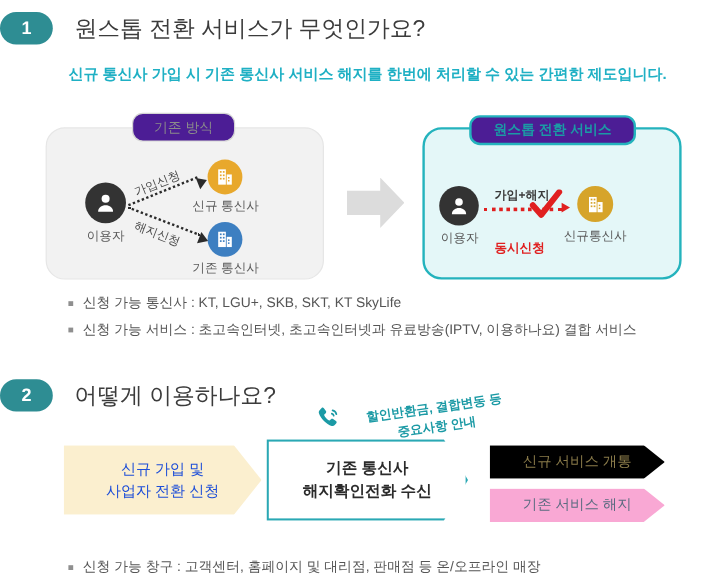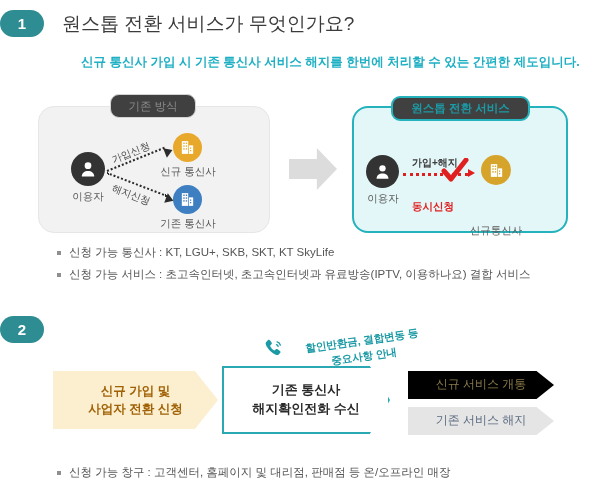--- a/index.html
+++ b/index.html
@@ -59,21 +59,21 @@
     background: #f2f2f2;
     border: 1px solid #e6e6e6;
   }
   .panel-new {
     background: #e4f7f8;
     border: 2px solid #24b3bd;
   }
   .panel-tab {
     position: absolute;
     border-radius: 9px;
-    background: #404040;
+    background: #4c1d95;
     font-size: 11.5px;
     display: flex;
     align-items: center;
     justify-content: center;
     white-space: nowrap;
     z-index: 5;
   }
   .tab-old {
     border: 1px solid #d4d4d4;
     color: #8b8b8b;
@@ -177,41 +177,41 @@
     position: absolute;
     display: flex;
     align-items: center;
     justify-content: center;
     text-align: center;
     line-height: 1.45;
     white-space: pre-line;
   }
   .chev-cream {
     background: #fbefcf;
-    color: #a16207;
-    font-weight: bold;
+    color: #1d4ed8;
+    font-weight: normal;
     font-size: 12.5px;
     clip-path: polygon(0 0, 86% 0, 100% 50%, 86% 100%, 0 100%);
   }
   .chev-white {
     background: #ffffff;
     border: 2px solid #2aa8b4;
     color: #2b2b2b;
     font-weight: bold;
     font-size: 13px;
     clip-path: polygon(0 0, 88% 0, 100% 50%, 88% 100%, 0 100%);
   }
   .chev-cream-sm {
     background: #000000;
     color: #8a7b4a;
     font-size: 12px;
     clip-path: polygon(0 0, 88% 0, 100% 50%, 88% 100%, 0 100%);
   }
   .chev-blue-sm {
-    background: #e5e5e5;
+    background: #f9a8d4;
     color: #5a6b80;
     font-size: 12px;
     clip-path: polygon(0 0, 88% 0, 100% 50%, 88% 100%, 0 100%);
   }
 
   
   .callout-text {
     position: absolute;
     font-size: 10.5px;
     font-weight: bold;
@@ -224,21 +224,21 @@
   }
   .phone-icon { position: absolute; }
 </style>
 </head>
 <body>
 
 <div class="sec-head" style="left:6px; top:10px;">
   <div class="num-badge">1</div>
   <div class="sec-title">원스톱 전환 서비스가 무엇인가요?</div>
 </div>
-<div class="sec-sub" style="left:57px; top:54px;margin-left:24px;">신규 통신사 가입 시 기존 통신사 서비스 해지를 한번에 처리할 수 있는 간편한 제도입니다.</div>
+<div class="sec-sub" style="left:57px; top:54px;">신규 통신사 가입 시 기존 통신사 서비스 해지를 한번에 처리할 수 있는 간편한 제도입니다.</div>
 
 <div class="panel panel-old" style="left:38px; top:106px; width:232px; height:127px;"></div>
 <div class="panel-tab tab-old" style="left:110px; top:94px; width:86px; height:24px;">기존 방식</div>
 
 <div class="circ circ-user" style="left:71px; top:152px; width:34px; height:34px;">
   <svg width="20" height="20" viewBox="0 0 24 24" aria-hidden="true">
     <circle cx="12" cy="8" r="4" fill="#ffffff"></circle>
     <path d="M4.5 21c0-4.2 3.4-6.6 7.5-6.6s7.5 2.4 7.5 6.6z" fill="#ffffff"></path>
   </svg>
 </div>
@@ -315,33 +315,34 @@
     <rect x="6" y="5" width="2" height="2" fill="#d6a42a"></rect>
     <rect x="9.5" y="5" width="2" height="2" fill="#d6a42a"></rect>
     <rect x="6" y="9" width="2" height="2" fill="#d6a42a"></rect>
     <rect x="9.5" y="9" width="2" height="2" fill="#d6a42a"></rect>
     <rect x="6" y="13" width="2" height="2" fill="#d6a42a"></rect>
     <rect x="9.5" y="13" width="2" height="2" fill="#d6a42a"></rect>
     <rect x="15.5" y="12" width="1.8" height="1.8" fill="#d6a42a"></rect>
     <rect x="15.5" y="15.5" width="1.8" height="1.8" fill="#d6a42a"></rect>
   </svg>
 </div>
-<div class="icon-cap" style="left:466px; top:190px; width:60px;margin-top:34px;">신규통신사</div>
+<div class="icon-cap" style="left:466px; top:190px; width:60px;">신규통신사</div>
 
 <div class="bullet-row" style="left:57px; top:245px;">
   <span class="bullet-dot"></span>
   <span>신청 가능 통신사 : KT, LGU+, SKB, SKT, KT SkyLife</span>
 </div>
 <div class="bullet-row" style="left:57px; top:267px;">
   <span class="bullet-dot"></span>
   <span>신청 가능 서비스 :  초고속인터넷, 초고속인터넷과 유료방송(IPTV, 이용하나요) 결합 서비스</span>
 </div>
 
 <div class="sec-head" style="left:6px; top:316px;">
   <div class="num-badge">2</div>
+  <div class="sec-title">어떻게 이용하나요?</div>
 </div>
 
 <div class="phone-icon" style="left:262px; top:337px;">
   <svg width="22" height="22" viewBox="0 0 24 24" aria-hidden="true">
     <path d="M6.6 3.2c.6-.5 1.5-.4 2 .3l1.9 2.6c.4.6.3 1.4-.2 1.9l-1.1 1c-.3.3-.4.7-.2 1.1.7 1.5 2.2 3.3 3.9 4.4.4.2.8.2 1.1-.1l1.1-1c.5-.5 1.3-.5 1.9-.1l2.6 1.9c.7.5.8 1.4.3 2l-1.4 1.6c-.7.8-1.8 1.1-2.8.8-2.4-.7-5-2.6-7-4.6-2-2-3.9-4.6-4.6-7-.3-1 0-2.1.8-2.8z" fill="#1b9aa5"></path>
     <path d="M16.5 5.4c1.7.4 3.1 1.8 3.5 3.5" stroke="#1b9aa5" stroke-width="1.5" fill="none" stroke-linecap="round"></path>
     <path d="M15.8 8.4c.9.3 1.6 1 1.8 1.9" stroke="#1b9aa5" stroke-width="1.5" fill="none" stroke-linecap="round"></path>
   </svg>
 </div>
 <div class="callout-text" style="left:288px; top:333px; width:150px;">할인반환금, 결합변동 등

